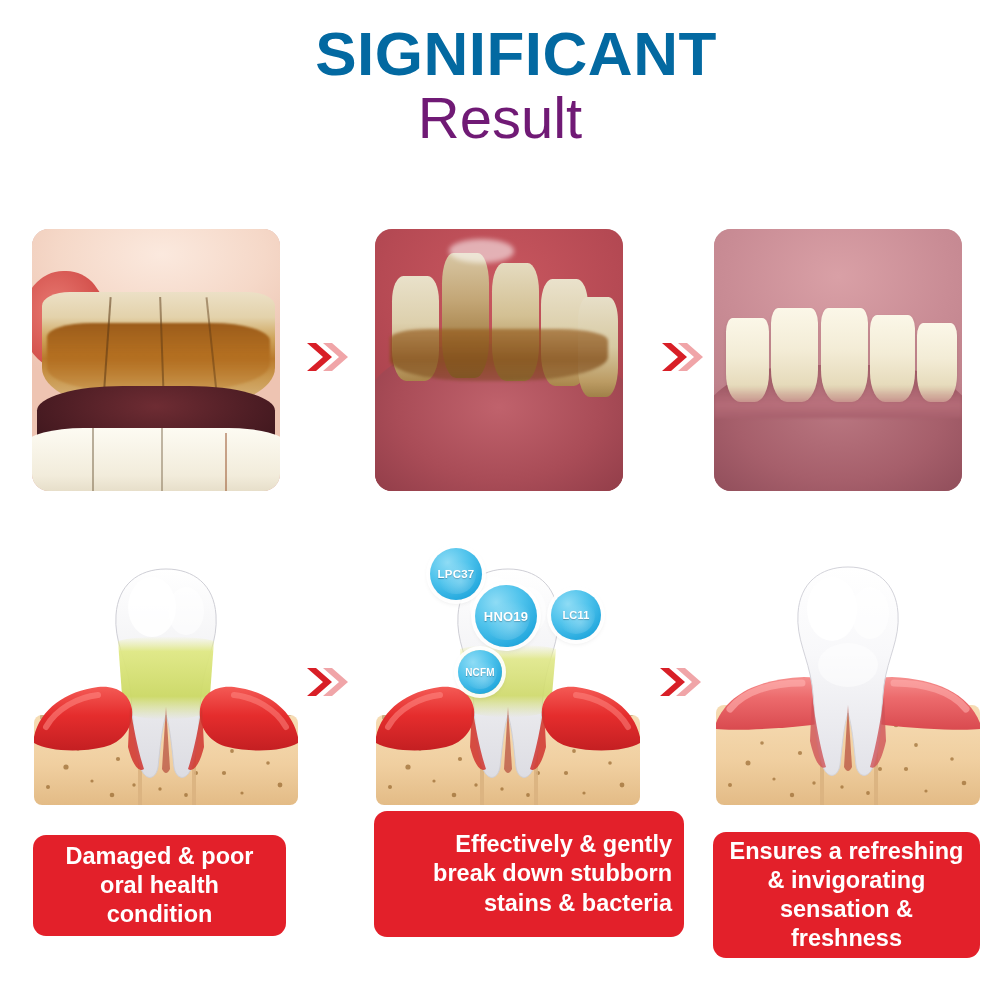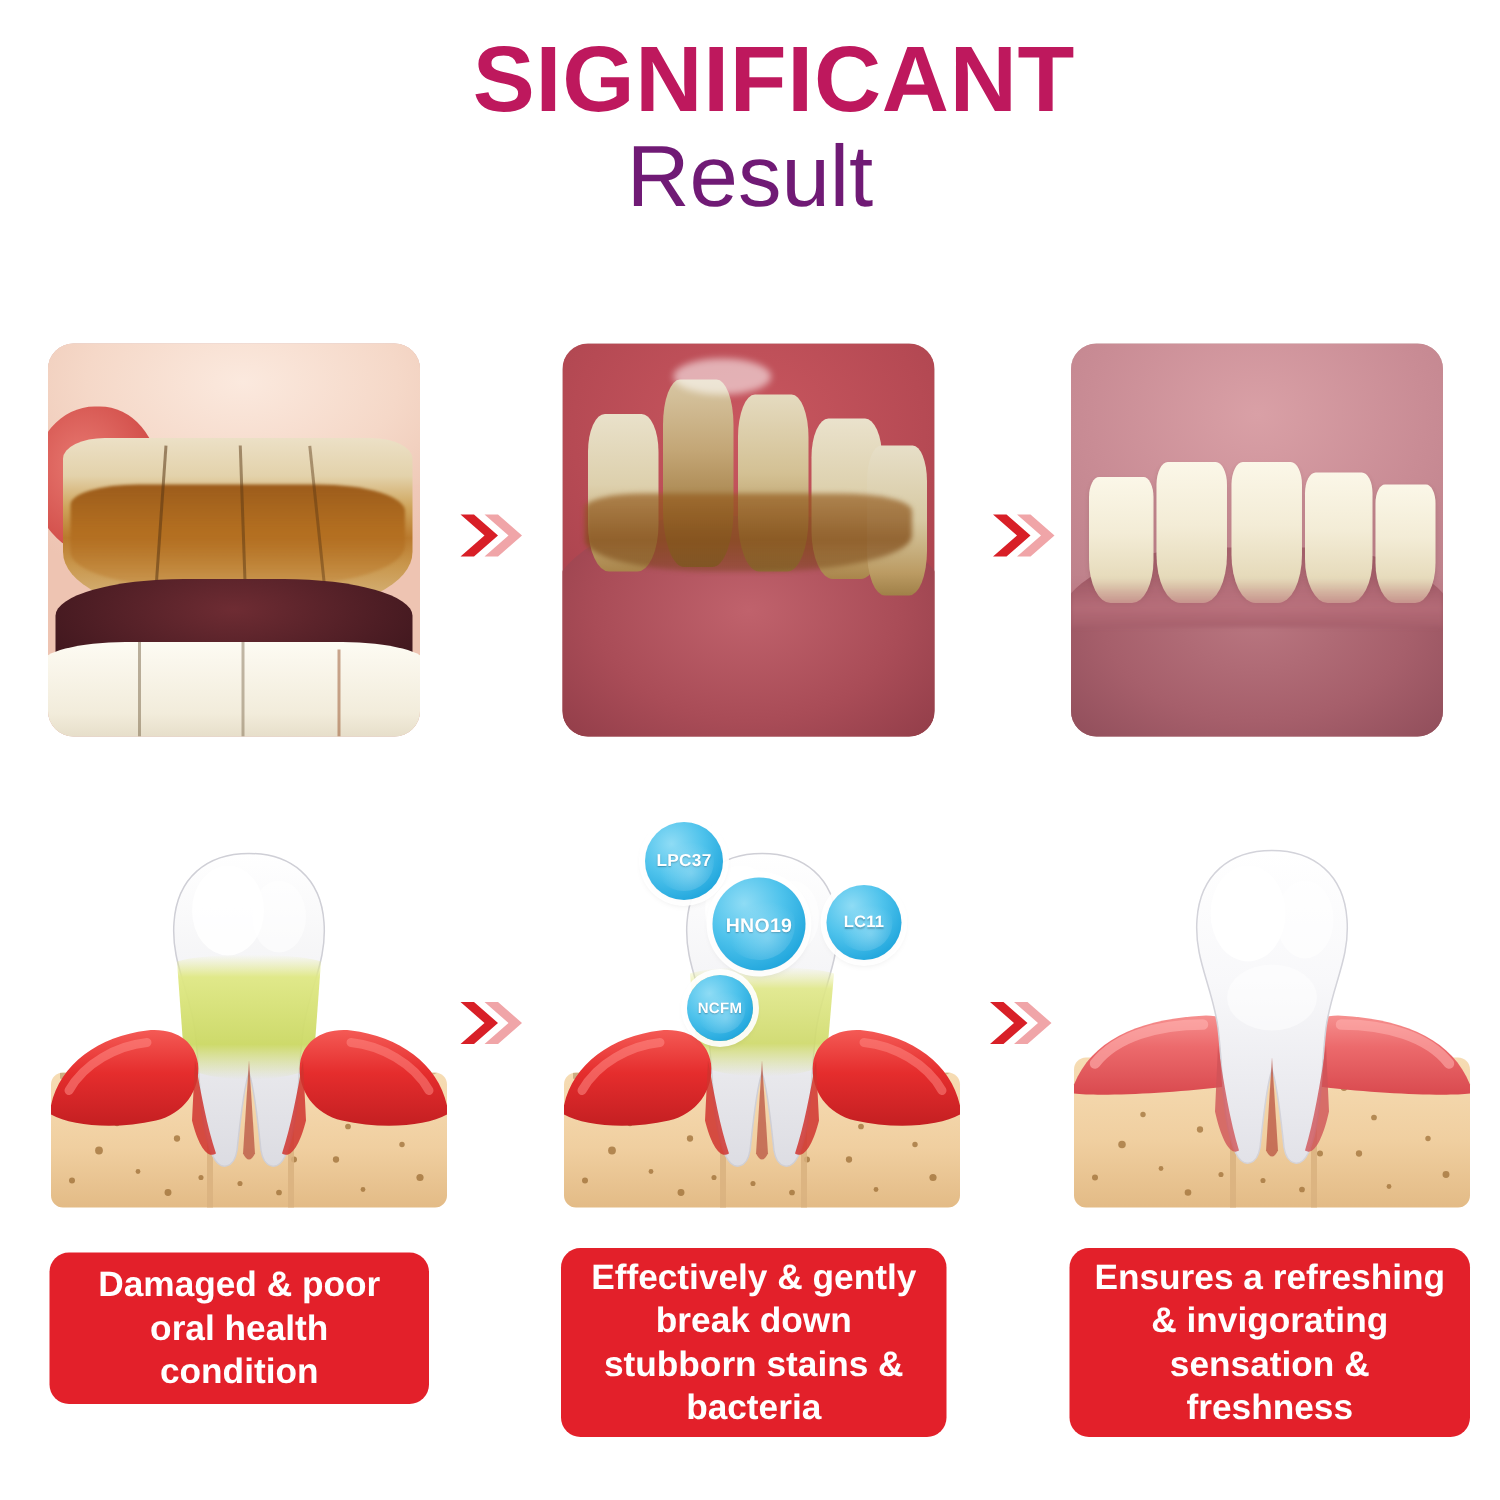--- a/index.html
+++ b/index.html
@@ -8,21 +8,21 @@
     background:#ffffff;
     font-family:"Liberation Sans","DejaVu Sans",sans-serif;
     overflow:hidden;position:relative;
   }
   .stage{position:absolute;inset:0;}
 
   
   .title-block{position:absolute;left:0;top:22px;width:1000px;text-align:center;}
   .title-main{
     display:block;font-size:62px;font-weight:700;letter-spacing:0.5px;
-    color:#be185d;line-height:1.02;padding-left:32px;
+    color:#0369a1;line-height:1.02;padding-left:32px;
   }
   .title-sub{
     display:block;font-size:58px;font-weight:400;letter-spacing:0px;
     color:#701a75;line-height:1.08;margin-top:2px;
   }
 
   
   .arrow{position:absolute;width:46px;height:40px;}
   .arrow svg{width:100%;height:100%;display:block;}
 
@@ -480,21 +480,21 @@
 
       <path d="M104 160 C108 186 112 210 118 230 C112 234 106 222 102 204 Z" fill="#cf5258" opacity=".8"></path>
       <path d="M176 160 C172 186 168 210 162 230 C168 234 174 222 178 204 Z" fill="#cf5258" opacity=".8"></path>
     </svg>
   </div>
 
   <div class="caption" style="left:33px;top:835px;width:253px;height:101px;">
     <span>Damaged &amp; poor oral health condition</span>
   </div>
 
-  <div class="caption" style="left:374px;top:832px;width:257px;height:126px;">
+  <div class="caption" style="left:374px;top:811px;width:310px;height:126px;text-align:right;">
     <span>Effectively &amp; gently break down stubborn stains &amp; bacteria</span>
   </div>
 
   <div class="caption" style="left:713px;top:832px;width:267px;height:126px;">
     <span>Ensures a refreshing &amp; invigorating sensation &amp; freshness</span>
   </div>
 
 </div>
 
 </body></html>

